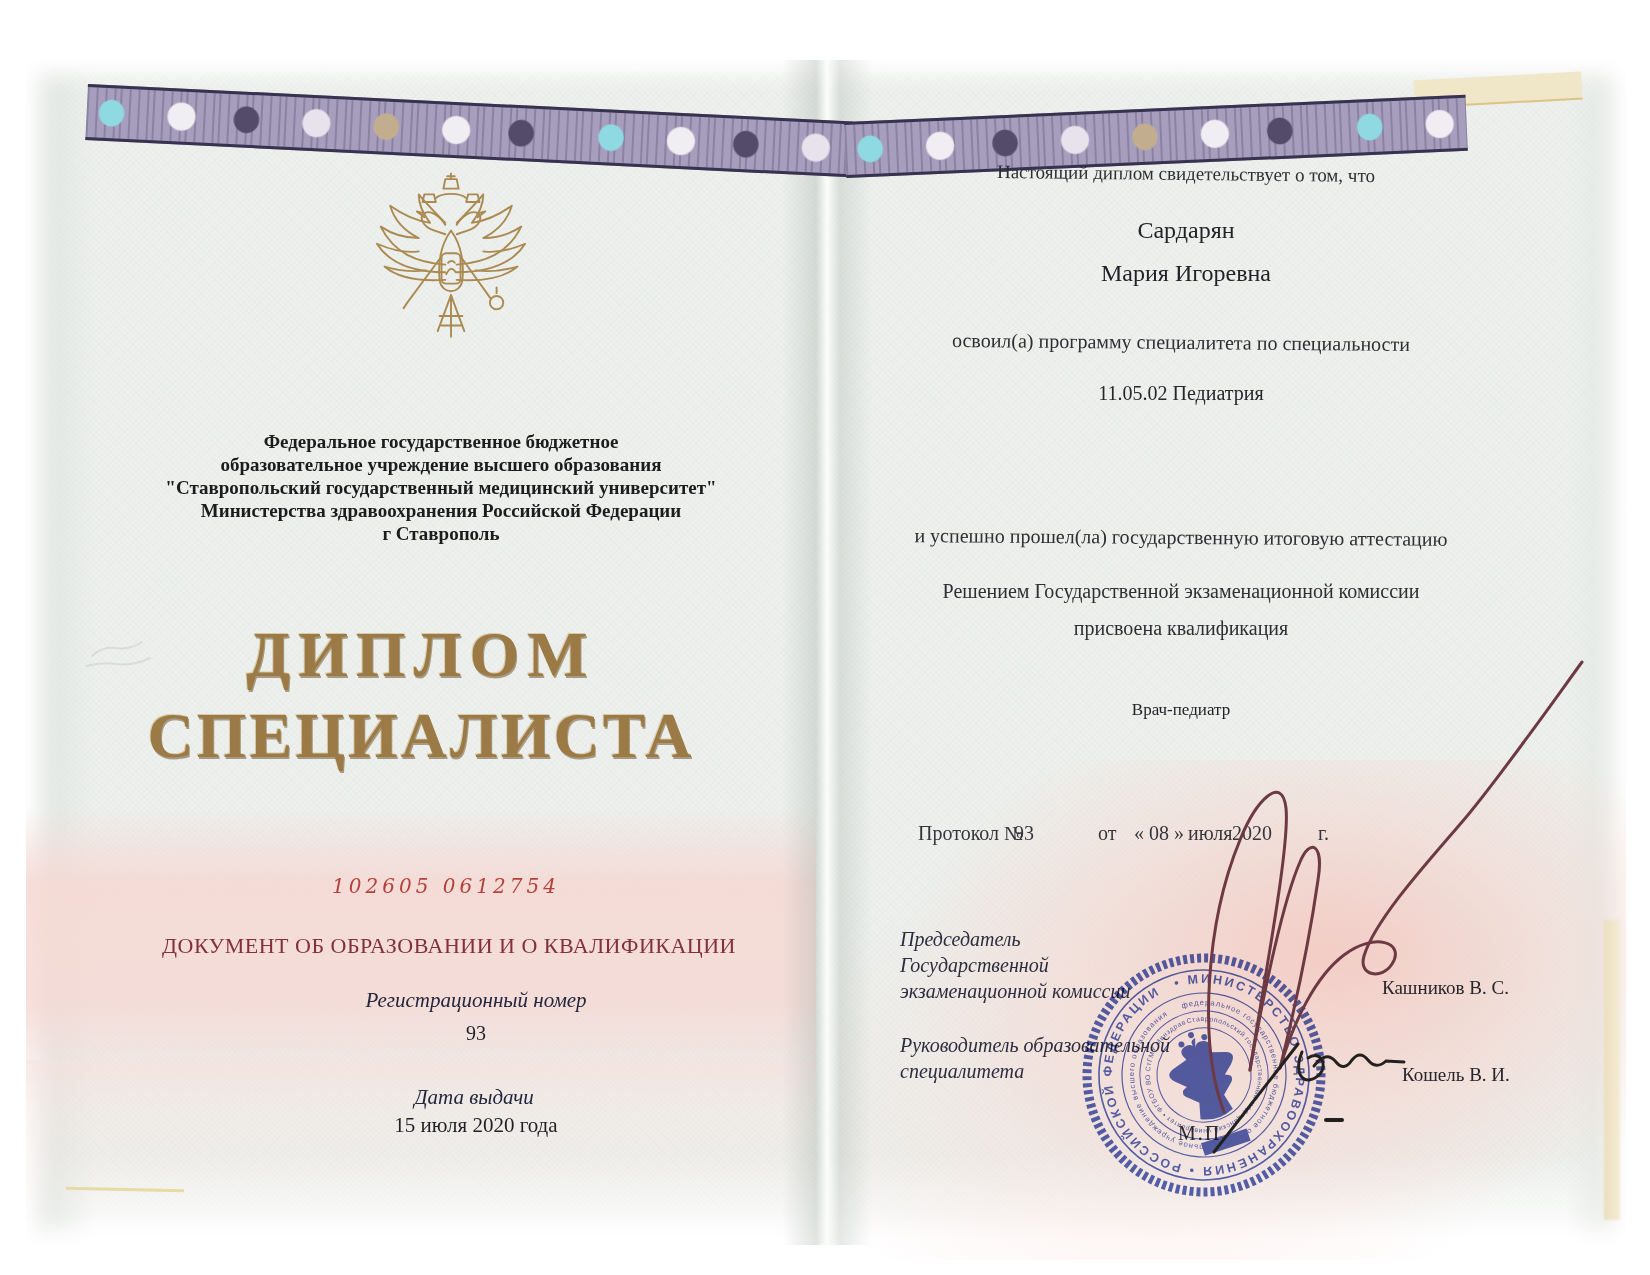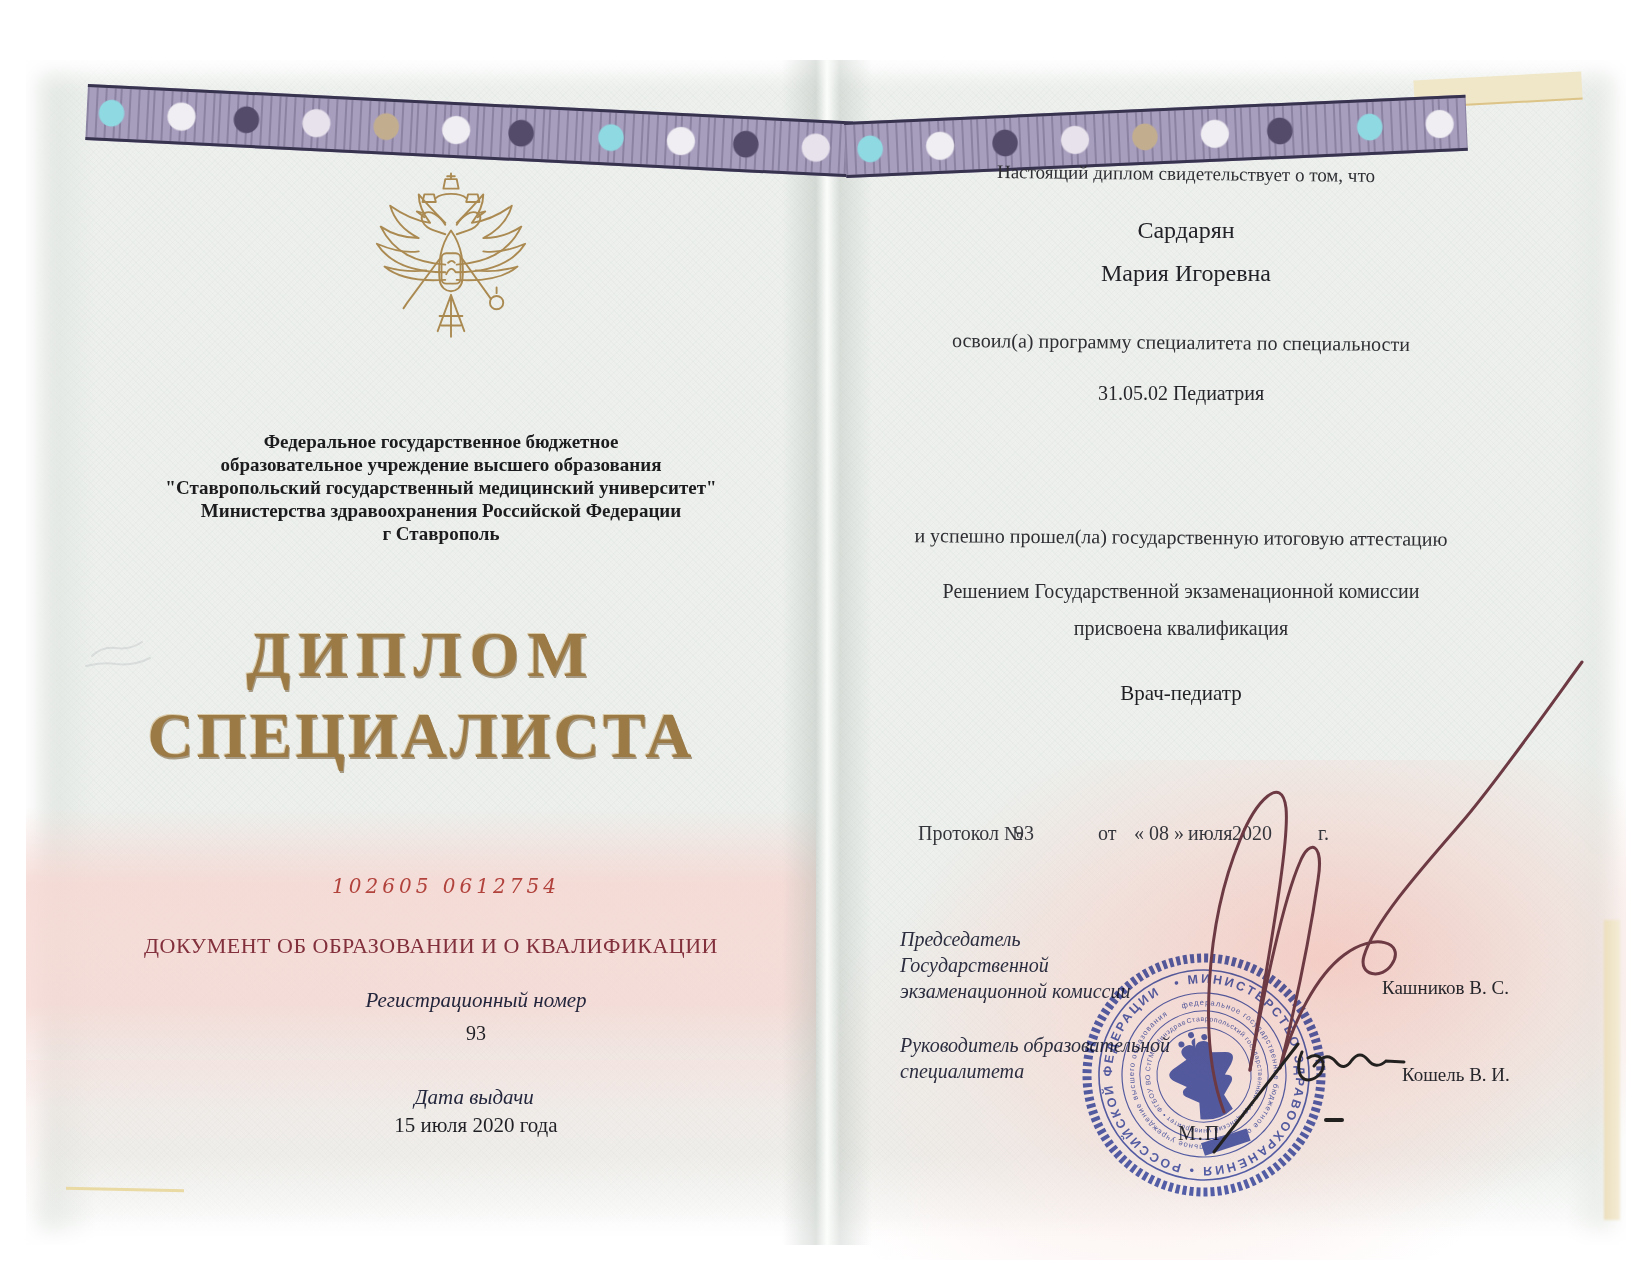--- a/index.html
+++ b/index.html
@@ -55,35 +55,35 @@
   .ital{font-style:italic;}
   .line{position:absolute;white-space:nowrap;}
   
   #country{left:120px;top:303px;width:590px;font-size:22px;letter-spacing:1.5px;color:#3a3a3c;}
   #institution{left:110px;top:352px;width:610px;font-size:19px;font-weight:bold;line-height:23px;color:#1c1c1e;margin-top:18px;}
   #title{left:90px;top:560px;width:610px;font-weight:bold;color:#9b7a46;
       text-shadow:1px 2px 0 rgba(111,85,48,.55), -1px -1px 0 rgba(205,176,124,.6);}
   #title .t1{font-size:64px;letter-spacing:8px;line-height:70px;}
   #title .t2{font-size:64px;letter-spacing:3px;line-height:92px;}
   #serial{left:120px;top:814px;width:600px;font-family:"DejaVu Serif",serif;font-size:20px;letter-spacing:4px;color:#b2423c;font-style:italic;}
-  #doctype{left:100px;top:873px;width:610px;font-size:22px;letter-spacing:.5px;color:#82303b;}
+  #doctype{left:100px;top:873px;width:610px;font-size:22px;letter-spacing:.5px;color:#82303b;text-align:right;}
   #reglabel{left:150px;top:928px;width:600px;font-size:21px;color:#23263c;}
   #regnum{left:150px;top:962px;width:600px;font-size:20px;color:#1f1f24;}
   #datelabel{left:148px;top:1025px;width:600px;font-size:21px;color:#23263c;}
   #dateval{left:150px;top:1053px;width:600px;font-size:21px;color:#1f1f24;}
   
   #statement{left:880px;top:103px;width:560px;font-size:19px;color:#2e2e33;transform:rotate(.6deg);}
   #surname{left:880px;top:157px;width:560px;font-size:24px;color:#222228;}
   #givennames{left:880px;top:200px;width:560px;font-size:24px;color:#222228;}
   #program{left:870px;top:271px;width:570px;font-size:20px;color:#2e2e33;transform:rotate(.5deg);}
   #specialty{left:870px;top:322px;width:570px;font-size:20px;color:#26262b;}
   #attestation{left:855px;top:466px;width:600px;font-size:20px;color:#2e2e33;transform:rotate(.4deg);}
   #decision{left:860px;top:520px;width:590px;font-size:20px;color:#2e2e33;}
   #qualintro{left:860px;top:557px;width:590px;font-size:20px;color:#2e2e33;}
-  #qualification{left:860px;top:621px;width:590px;font-size:21px;color:#1f1f24;}
+  #qualification{left:860px;top:640px;width:590px;font-size:17px;color:#1f1f24;}
   .prot{top:762px;font-size:20px;color:#35353c;}
   #chairman-role{left:874px;top:866px;width:300px;font-size:20px;line-height:26px;color:#2b2d3f;}
   #head-role{left:874px;top:972px;width:330px;font-size:20px;line-height:26px;color:#2b2d3f;}
   #chairman-name{left:1356px;top:917px;font-size:19px;color:#26262b;}
   #head-name{left:1376px;top:1004px;font-size:19px;color:#26262b;}
   #seal-mark{left:1152px;top:1062px;font-size:20px;letter-spacing:2px;color:#2e2e33;}
   
   #stamp{left:1048px;top:885px;width:260px;height:260px;mix-blend-mode:multiply;opacity:.88;}
   #sig-layer{left:1040px;top:540px;width:580px;height:560px;}
 </style>
@@ -159,21 +159,21 @@
     <div class="line ctr" id="doctype">ДОКУМЕНТ ОБ ОБРАЗОВАНИИ И О КВАЛИФИКАЦИИ</div>
     <div class="line ctr ital" id="reglabel">Регистрационный номер</div>
     <div class="line ctr" id="regnum">93</div>
     <div class="line ctr ital" id="datelabel">Дата выдачи</div>
     <div class="line ctr" id="dateval">15 июля 2020 года</div>
 
     <div class="line ctr" id="statement">Настоящий диплом свидетельствует о том, что</div>
     <div class="line ctr" id="surname">Сардарян</div>
     <div class="line ctr" id="givennames">Мария Игоревна</div>
     <div class="line ctr" id="program">освоил(а) программу специалитета по специальности</div>
-    <div class="line ctr" id="specialty">31.05.02 Педиатрия</div>
+    <div class="line ctr" id="specialty">11.05.02 Педиатрия</div>
     <div class="line ctr" id="attestation">и успешно прошел(ла) государственную итоговую аттестацию</div>
     <div class="line ctr" id="decision">Решением Государственной экзаменационной комиссии</div>
     <div class="line ctr" id="qualintro">присвоена квалификация</div>
     <div class="line ctr" id="qualification">Врач-педиатр</div>
 
     <div class="line prot" style="left:874px;margin-left:18px;">Протокол №</div>
     <div class="line prot" style="left:988px;">93</div>
     <div class="line prot" style="left:1072px;">от</div>
     <div class="line prot" style="left:1108px;">« 08 »</div>
     <div class="line prot" style="left:1162px;">июля</div>

